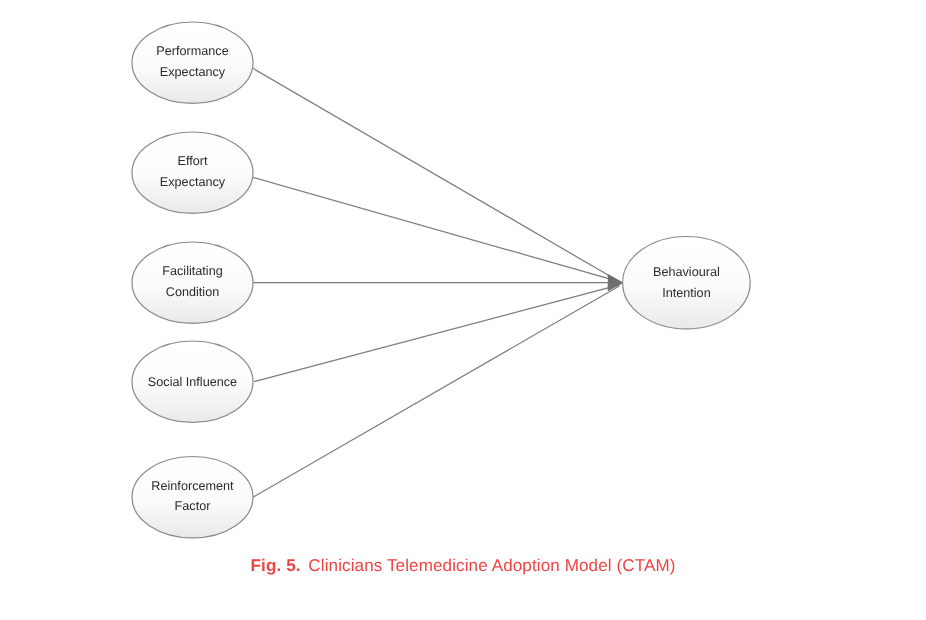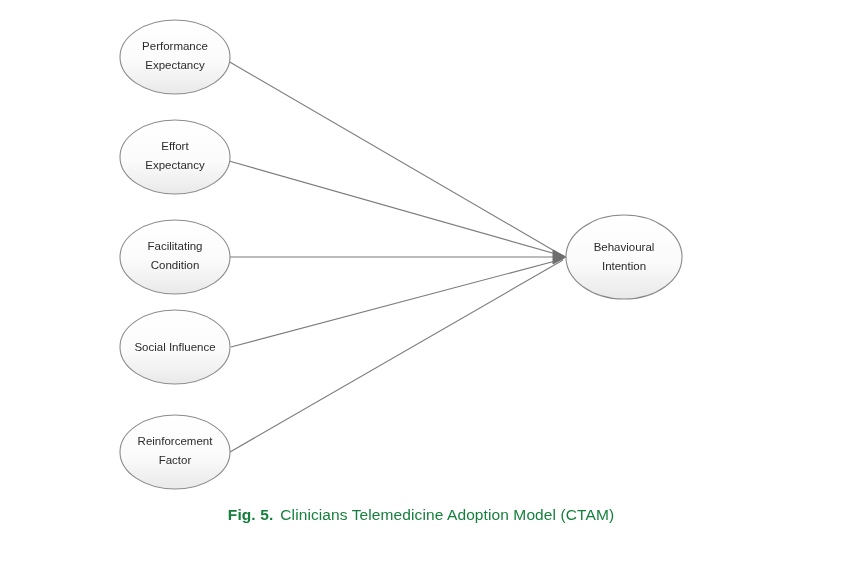--- a/index.html
+++ b/index.html
@@ -45,21 +45,21 @@
     stroke-width: 1.1;
   }
   .caption {
     position: absolute;
     left: 0;
     top: 506px;
     width: 842px;
     text-align: center;
     font-family: "Liberation Sans", sans-serif;
     font-size: 15.5px;
-    color: #15803d;
+    color: #ef4444;
     letter-spacing: 0.1px;
     white-space: nowrap;
   }
   .caption-number {
     font-weight: bold;
     margin-right: 7px;
   }
   .caption-text {
     font-weight: normal;
   }

